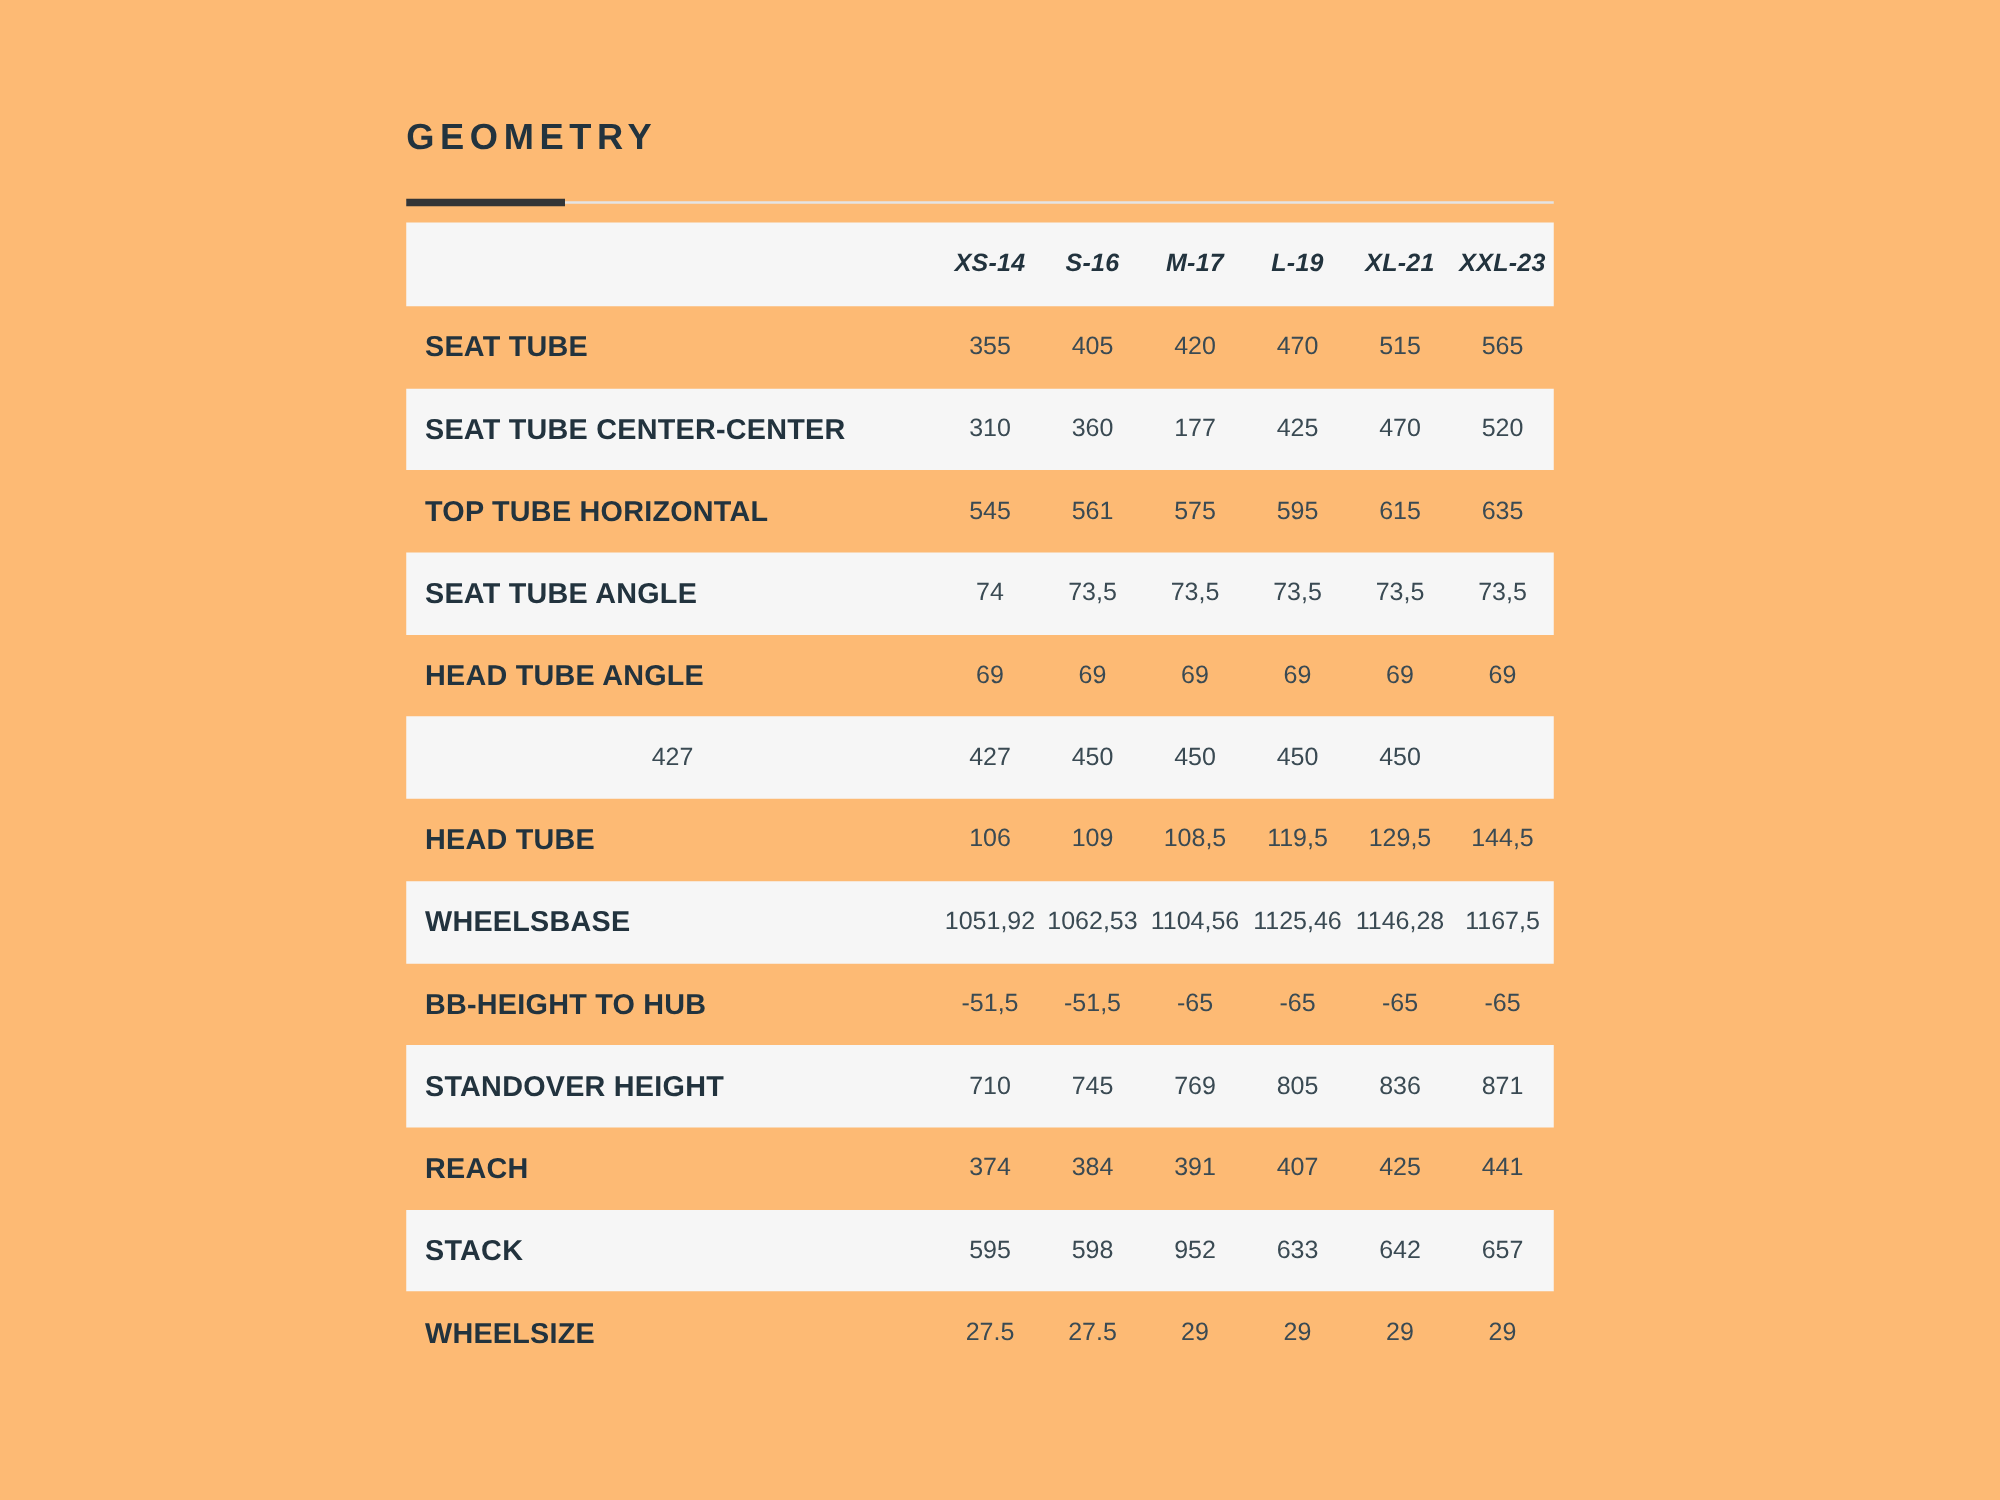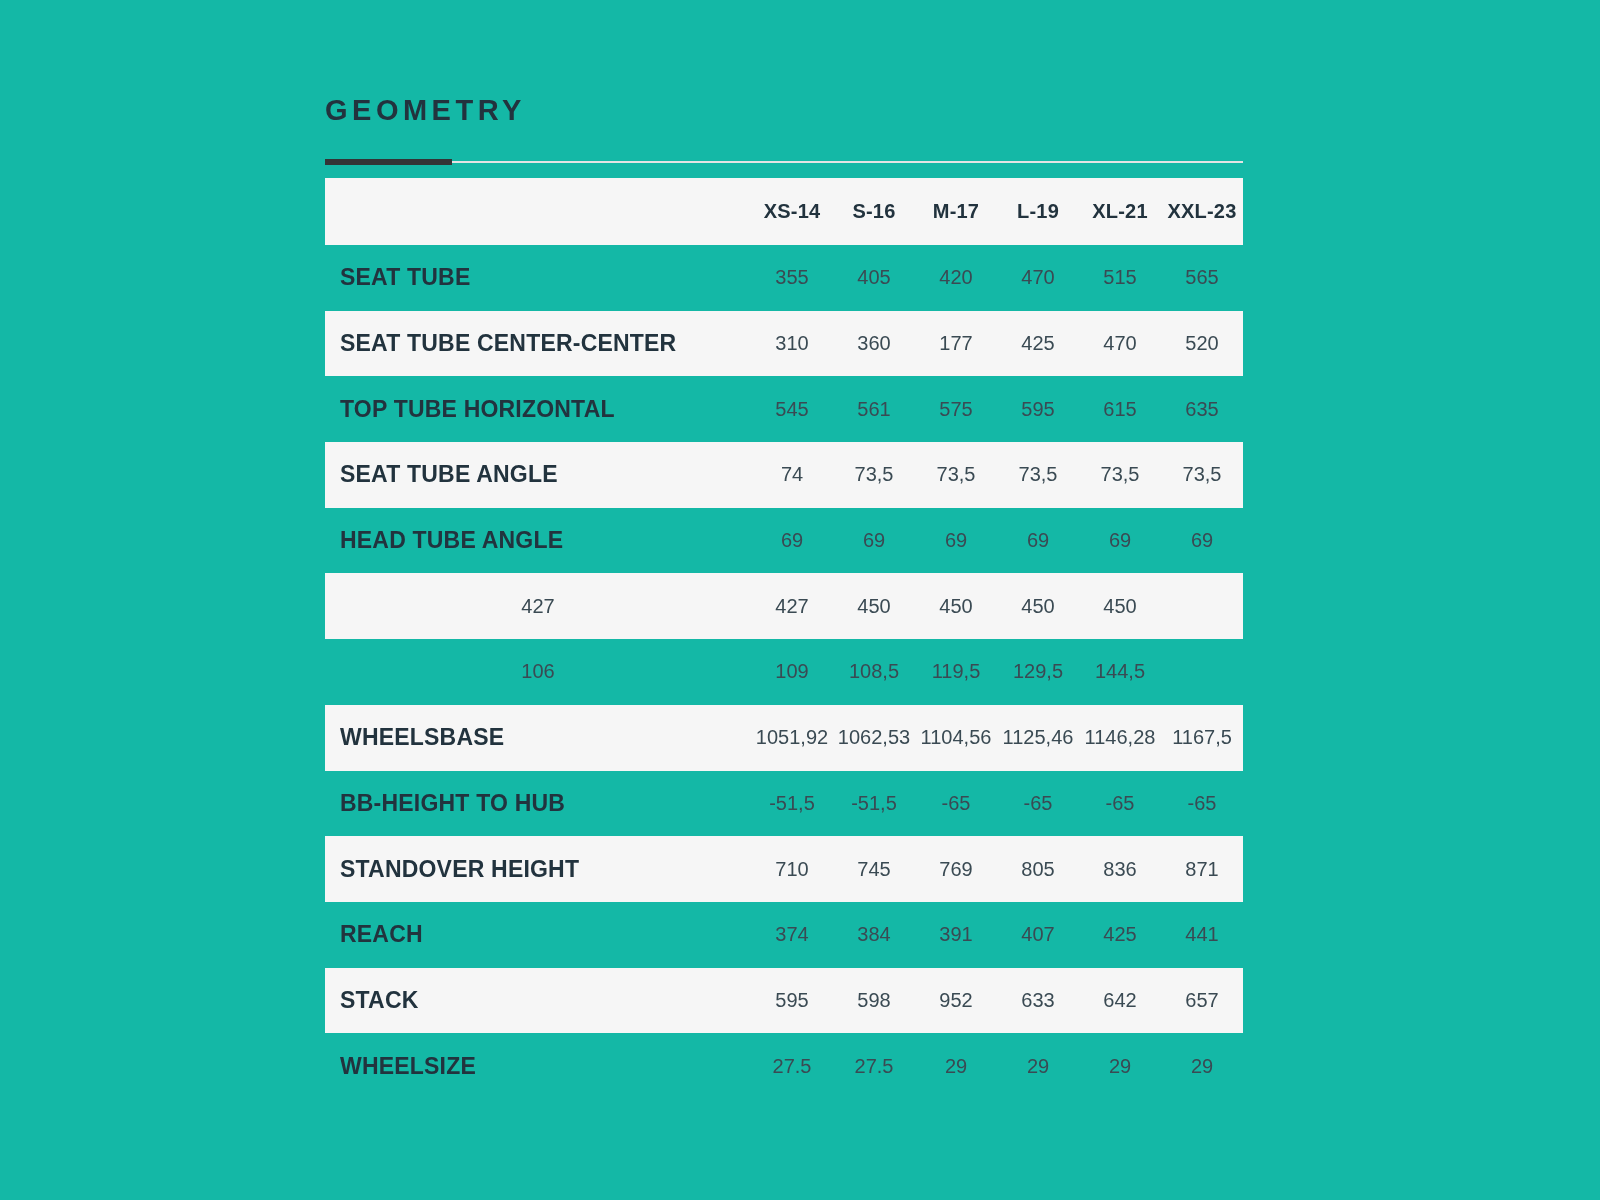--- a/index.html
+++ b/index.html
@@ -5,21 +5,21 @@
   html, body {
     margin: 0;
     padding: 0;
     background: #ffffff;
     font-family: "Liberation Sans", sans-serif;
   }
   .page {
     position: relative;
     width: 1600px;
     height: 1200px;
-    background: #14b8a6;
+    background: #fdba74;
     overflow: hidden;
   }
   .geometry-section {
     position: absolute;
     left: 325px;
     top: 93px;
     width: 918px;
   }
   .section-title {
     margin: 0;
@@ -58,20 +58,21 @@
     display: grid;
     grid-template-columns: 426px repeat(6, 82px);
     align-items: center;
     height: 65.7px;
   }
   .geo-row:nth-child(odd) {
     background: #f6f6f6;
   }
   .geo-header-row {
     height: 67px;
+    font-style: italic;
   }
   .geo-label {
     padding-left: 15px;
     font-size: 23px;
     font-weight: 700;
     letter-spacing: 0.2px;
     color: #22333e;
     white-space: nowrap;
   }
   .geo-cell {
@@ -161,20 +162,21 @@
         </div>
         <div class="geo-row geo-data-row">
           <div class="geo-cell geo-value">427</div>
           <div class="geo-cell geo-value">427</div>
           <div class="geo-cell geo-value">450</div>
           <div class="geo-cell geo-value">450</div>
           <div class="geo-cell geo-value">450</div>
           <div class="geo-cell geo-value">450</div>
         </div>
         <div class="geo-row geo-data-row">
+          <div class="geo-label">HEAD TUBE</div>
           <div class="geo-cell geo-value">106</div>
           <div class="geo-cell geo-value">109</div>
           <div class="geo-cell geo-value">108,5</div>
           <div class="geo-cell geo-value">119,5</div>
           <div class="geo-cell geo-value">129,5</div>
           <div class="geo-cell geo-value">144,5</div>
         </div>
         <div class="geo-row geo-data-row">
           <div class="geo-label">WHEELSBASE</div>
           <div class="geo-cell geo-value">1051,92</div>

